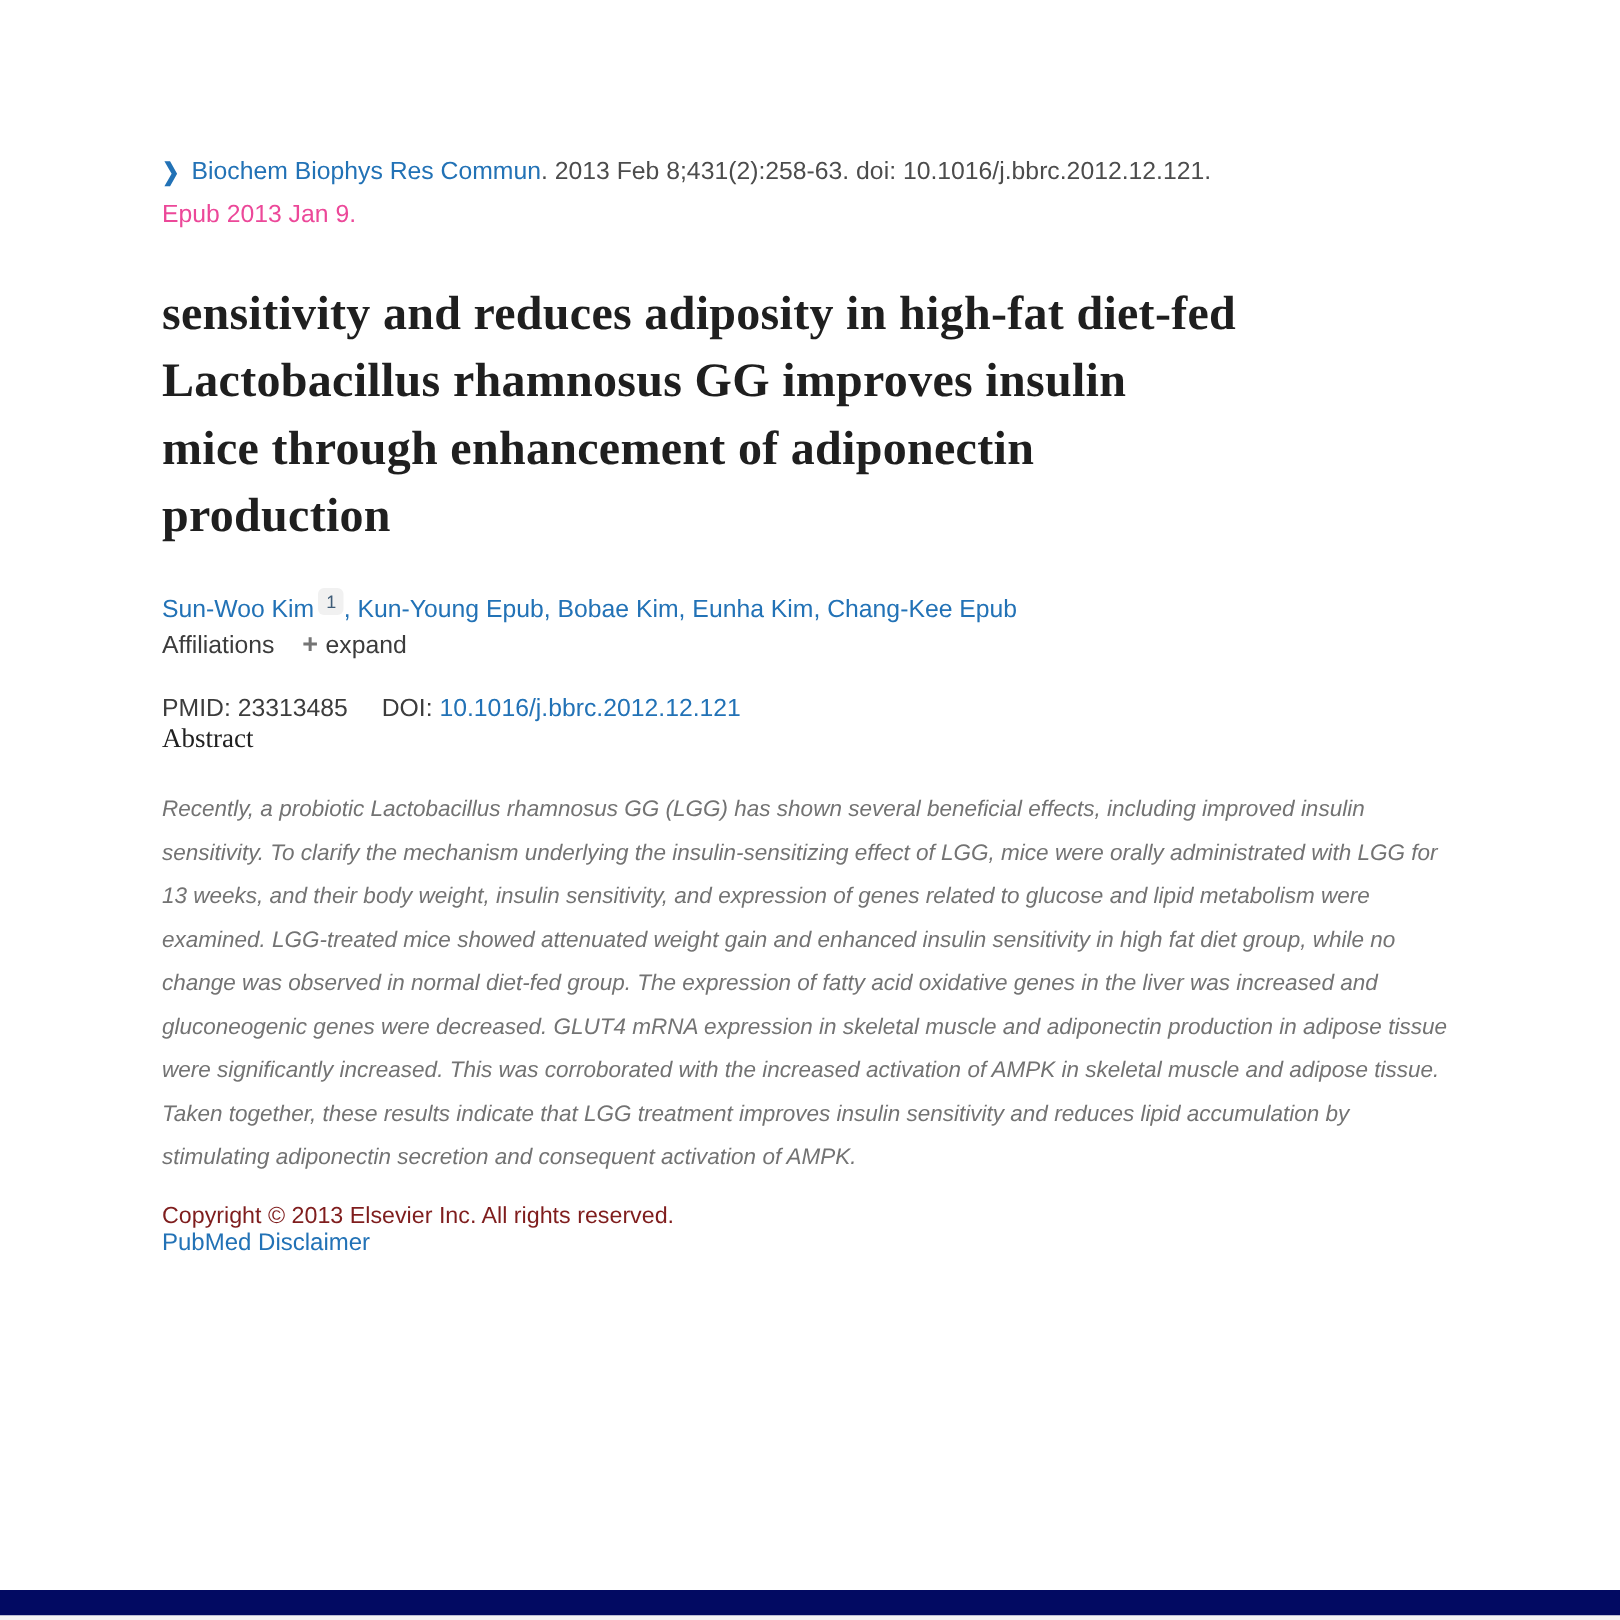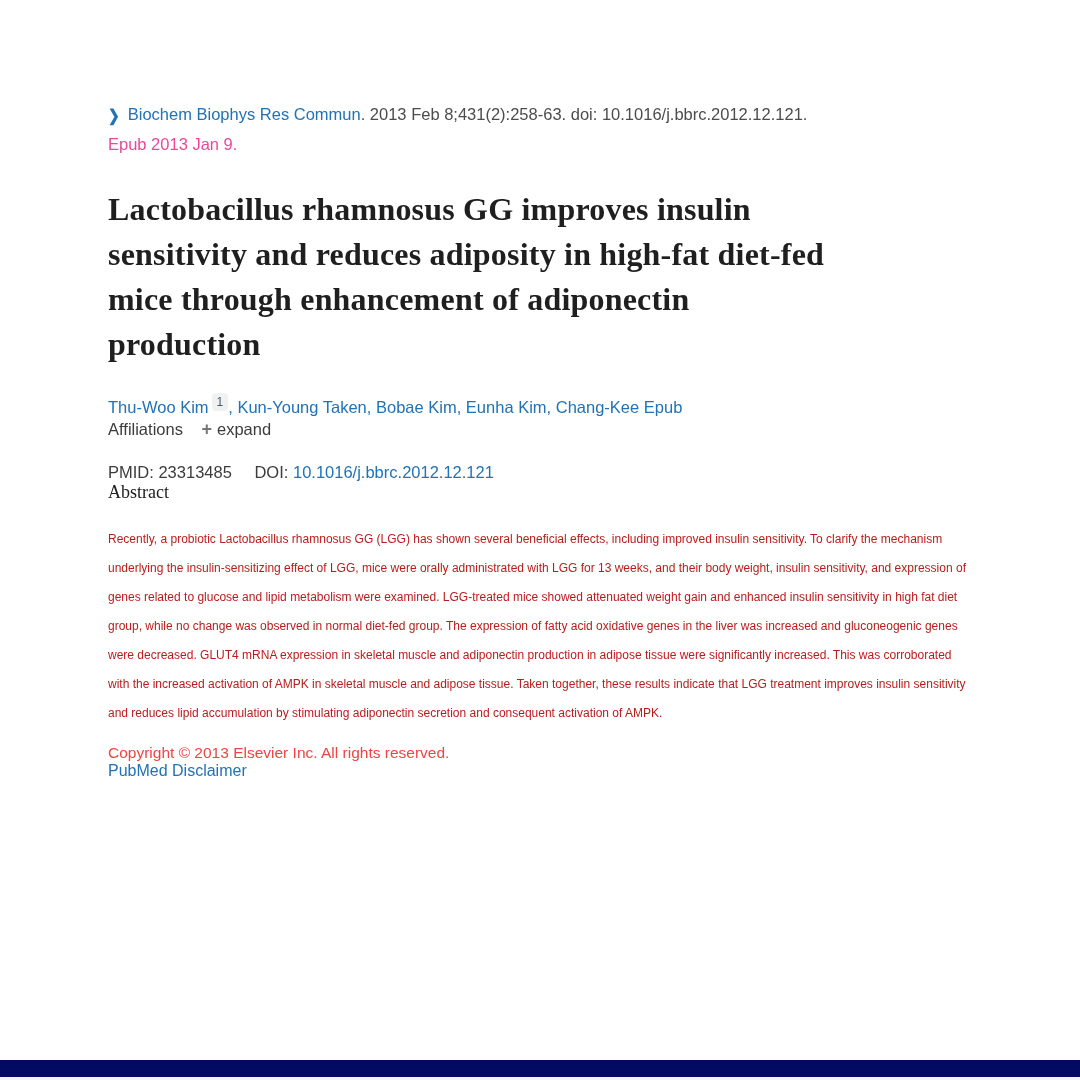--- a/index.html
+++ b/index.html
@@ -91,28 +91,29 @@
   
   .abstract-heading {
     font-family: "Liberation Serif", serif;
     font-weight: normal;
     font-size: 18px;
     color: #202020;
   }
   .abstract-body {
     margin-top: 22px;
     width: 862px;
-    font-size: 12px;
+    font-size: 15px;
     line-height: 29px;
-    color: #b91c1c;
+    color: #737373;
+    font-style: italic;
   }
   .copyright {
     margin-top: 16px;
     font-size: 15.5px;
-    color: #ef4444;
+    color: #7f1d1d;
   }
   .disclaimer {
     font-size: 16px;
   }
   
   .footer-bar {
     position: absolute;
     left: 0; top: 1060px;
     width: 1080px; height: 17px;
     background: #020a62;
@@ -128,28 +129,28 @@
 <body>
 
 <div class="content">
 
   <div class="citation">
     <span class="chev">❯</span><a class="link">Biochem Biophys Res Commun</a><span>. 2013 Feb 8;431(2):258-63. doi: 10.1016/j.bbrc.2012.12.121.</span>
     <div class="epub">Epub 2013 Jan 9.</div>
   </div>
 
   <h1 class="title">
+    <div>sensitivity and reduces adiposity in high-fat diet-fed</div>
     <div>Lactobacillus rhamnosus GG improves insulin</div>
-    <div>sensitivity and reduces adiposity in high-fat diet-fed</div>
     <div>mice through enhancement of adiponectin</div>
     <div>production</div>
   </h1>
 
   <div class="authors">
-    <a class="link">Thu-Woo Kim</a><sup class="aff-chip">1</sup><span class="author-sep">, </span><a class="link">Kun-Young Taken</a><span class="author-sep">, </span><a class="link">Bobae Kim</a><span class="author-sep">, </span><a class="link">Eunha Kim</a><span class="author-sep">, </span><a class="link">Chang-Kee Epub</a>
+    <a class="link">Sun-Woo Kim</a><sup class="aff-chip">1</sup><span class="author-sep">, </span><a class="link">Kun-Young Epub</a><span class="author-sep">, </span><a class="link">Bobae Kim</a><span class="author-sep">, </span><a class="link">Eunha Kim</a><span class="author-sep">, </span><a class="link">Chang-Kee Epub</a>
   </div>
 
   <div class="affil-row">
     <span>Affiliations</span>
     <span class="expand-btn"><span class="plus">+</span><span>expand</span></span>
   </div>
 
   <div class="ids-row">
     <span>PMID:</span>
     <span>23313485</span>

